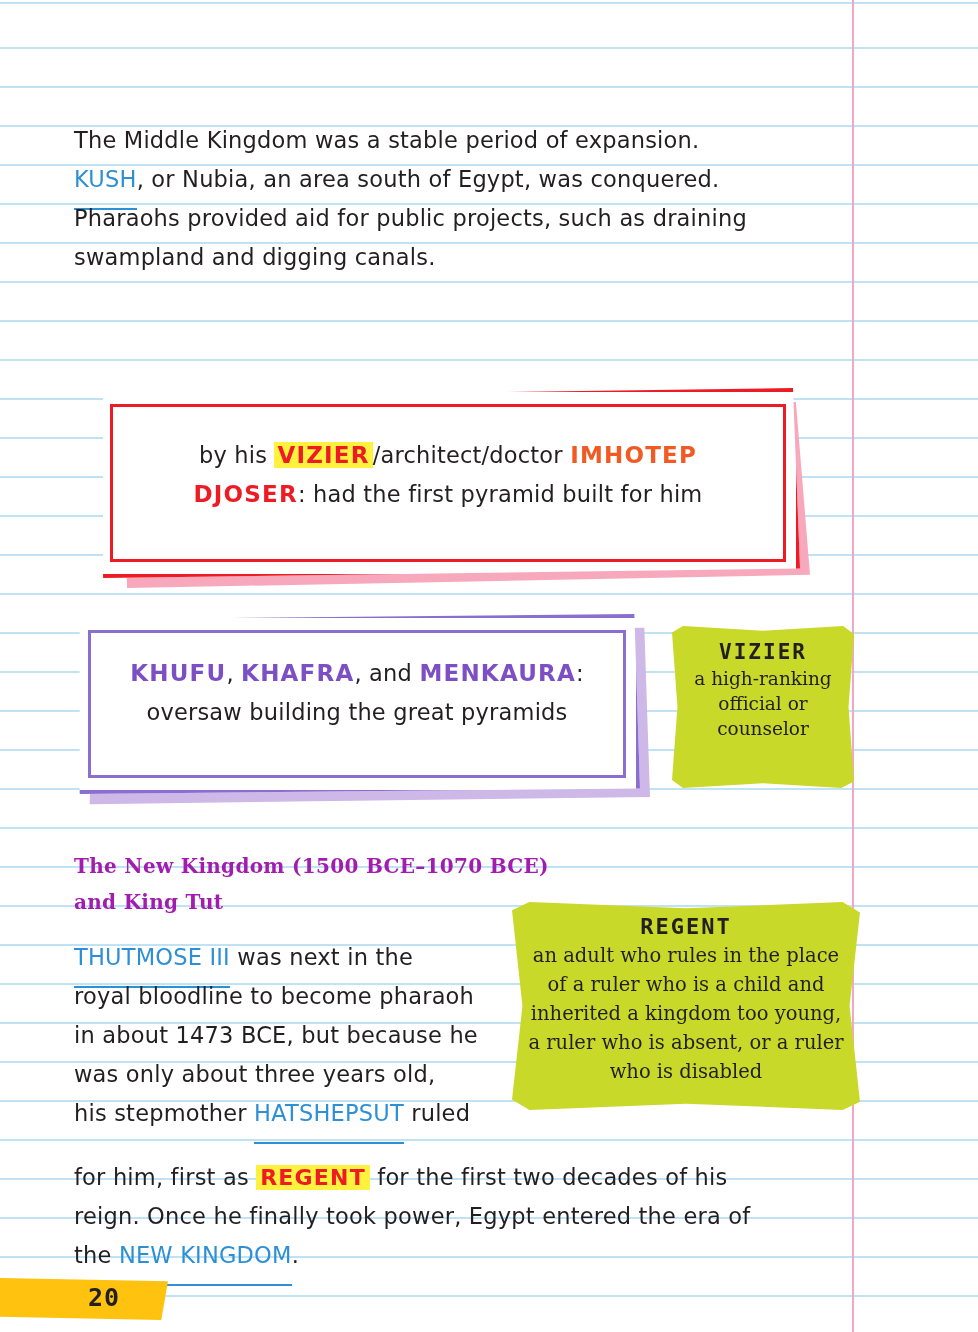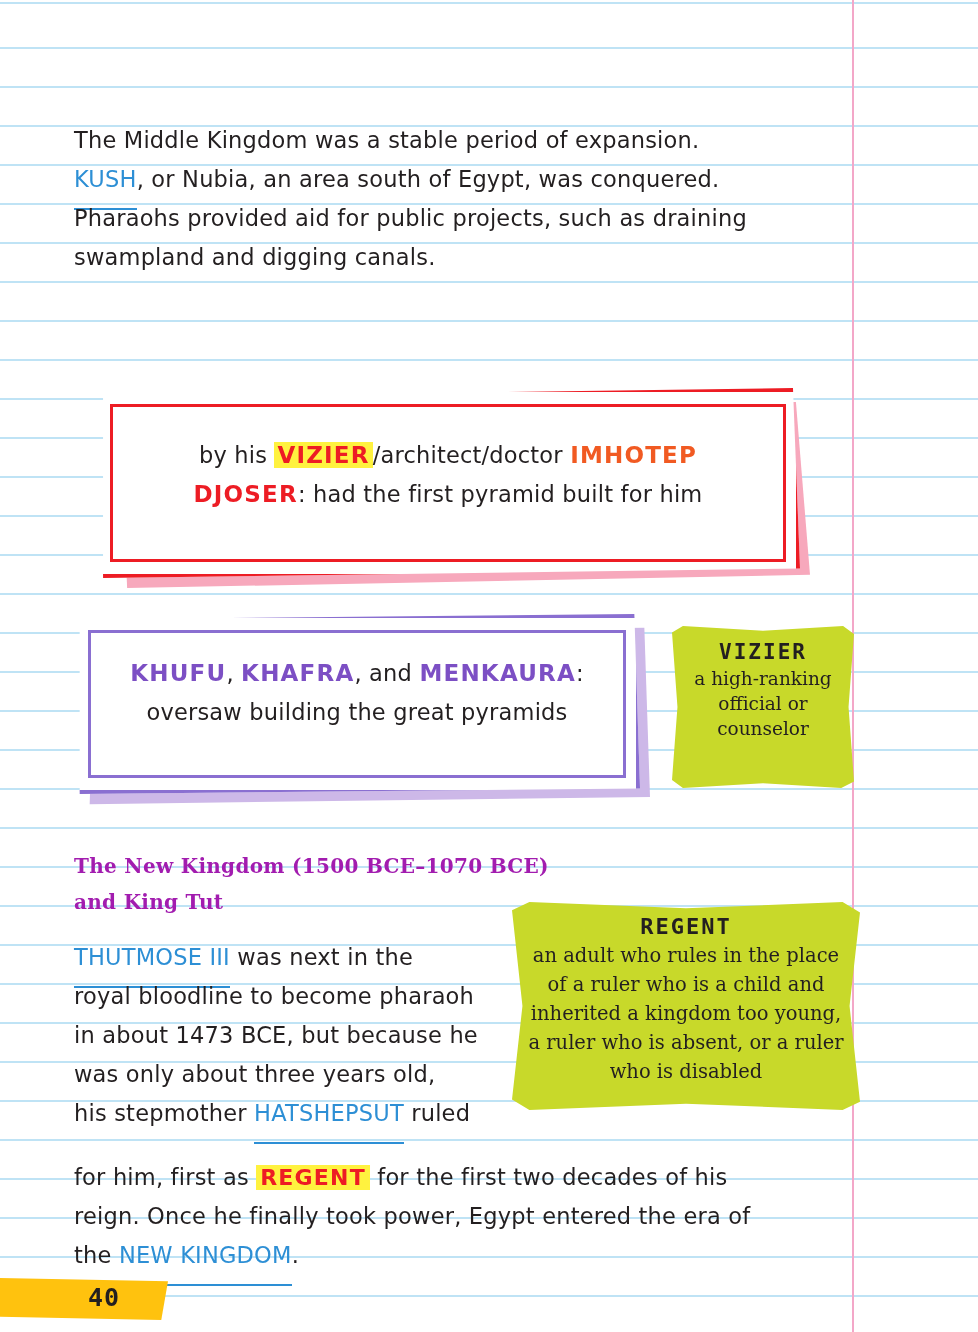--- a/index.html
+++ b/index.html
@@ -305,15 +305,15 @@
 royal bloodline to become pharaoh
 in about 1473 BCE, but because he
 was only about three years old,
 his stepmother </span><span class="blue-u">HATSHEPSUT</span><span> ruled</span></div>
 
   <div class="para hand" id="p4"><span>for him, first as </span><span class="hl-regent">REGENT</span><span> for the first two decades of his
 reign. Once he finally took power, Egypt entered the era of
 the </span><span class="blue-u">NEW KINGDOM</span><span>.</span></div>
 
   <div id="pagenum-tab"></div>
-  <div id="pagenum">40</div>
+  <div id="pagenum">20</div>
 
 </div>
 
 </body></html>

